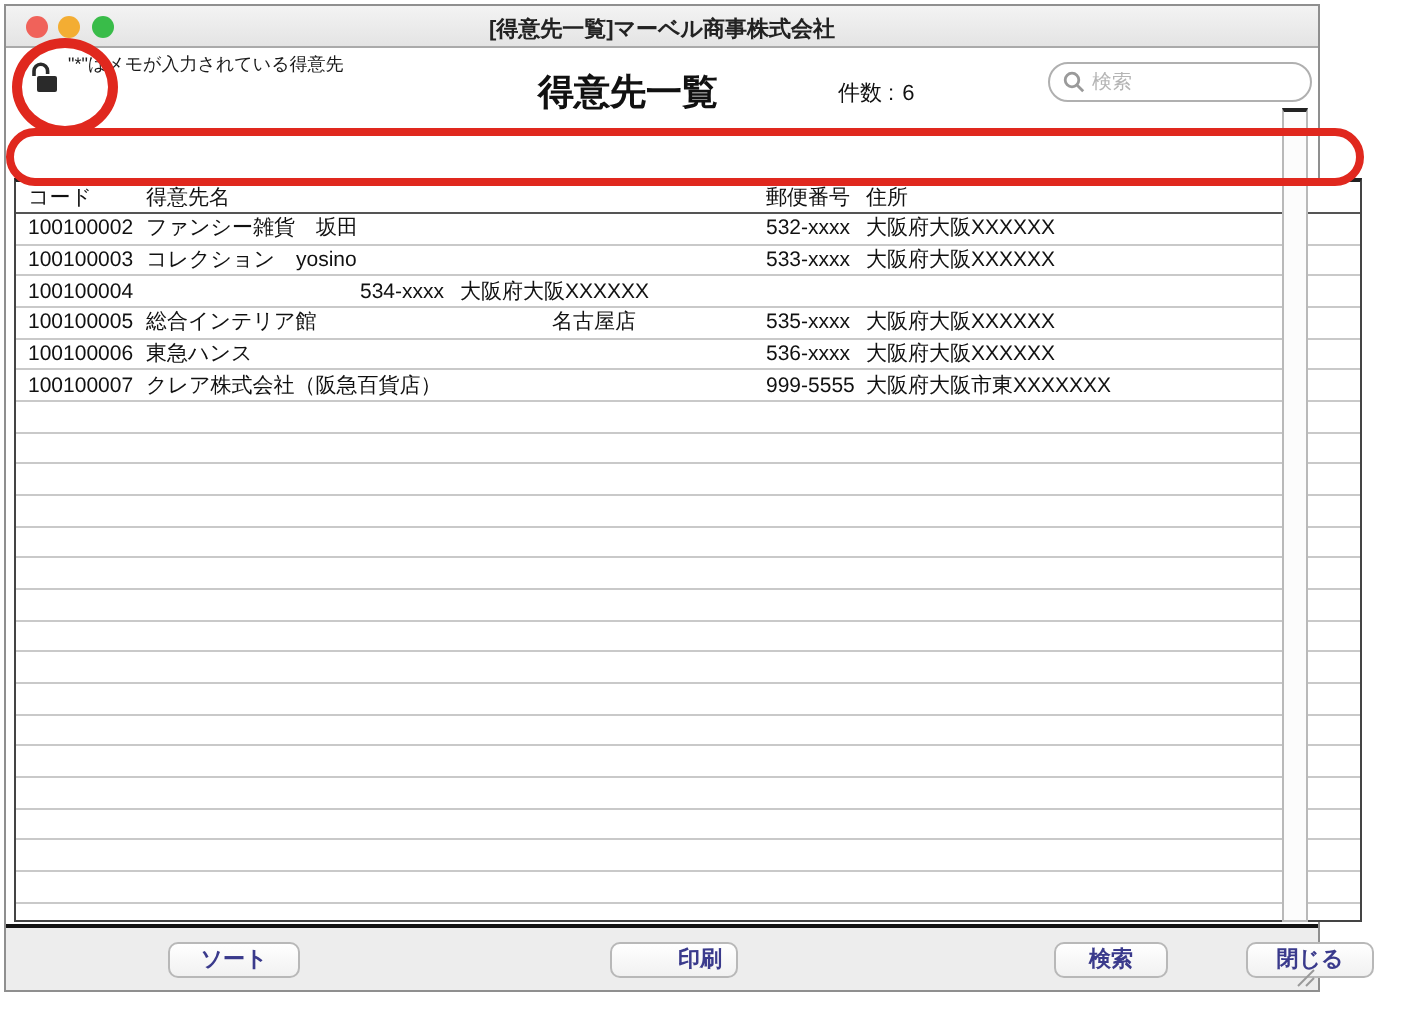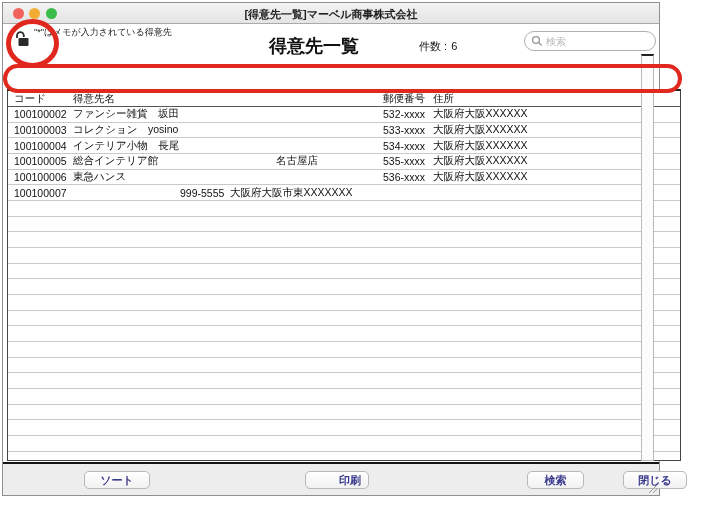--- a/index.html
+++ b/index.html
@@ -100,41 +100,41 @@
         </div>
         <div class="trow">
           <div class="c-code">100100003</div>
           <div class="c-name">コレクション　yosino</div>
           <div class="c-branch"></div>
           <div class="c-postal">533-xxxx</div>
           <div class="c-addr">大阪府大阪XXXXXX</div>
         </div>
         <div class="trow">
           <div class="c-code">100100004</div>
-          <div class="c-name">インテリア小物　長尾</div>
           <div class="c-branch"></div>
           <div class="c-postal">534-xxxx</div>
           <div class="c-addr">大阪府大阪XXXXXX</div>
         </div>
         <div class="trow">
           <div class="c-code">100100005</div>
           <div class="c-name">総合インテリア館</div>
           <div class="c-branch">名古屋店</div>
           <div class="c-postal">535-xxxx</div>
           <div class="c-addr">大阪府大阪XXXXXX</div>
         </div>
         <div class="trow">
           <div class="c-code">100100006</div>
           <div class="c-name">東急ハンス</div>
           <div class="c-branch"></div>
           <div class="c-postal">536-xxxx</div>
           <div class="c-addr">大阪府大阪XXXXXX</div>
         </div>
         <div class="trow">
           <div class="c-code">100100007</div>
+          <div class="c-name">クレア株式会社（阪急百貨店）</div>
           <div class="c-branch"></div>
           <div class="c-postal">999-5555</div>
           <div class="c-addr">大阪府大阪市東XXXXXXX</div>
         </div>
         <div class="trow">
           <div class="c-code"></div>
           <div class="c-name"></div>
           <div class="c-branch"></div>
           <div class="c-postal"></div>
           <div class="c-addr"></div>

